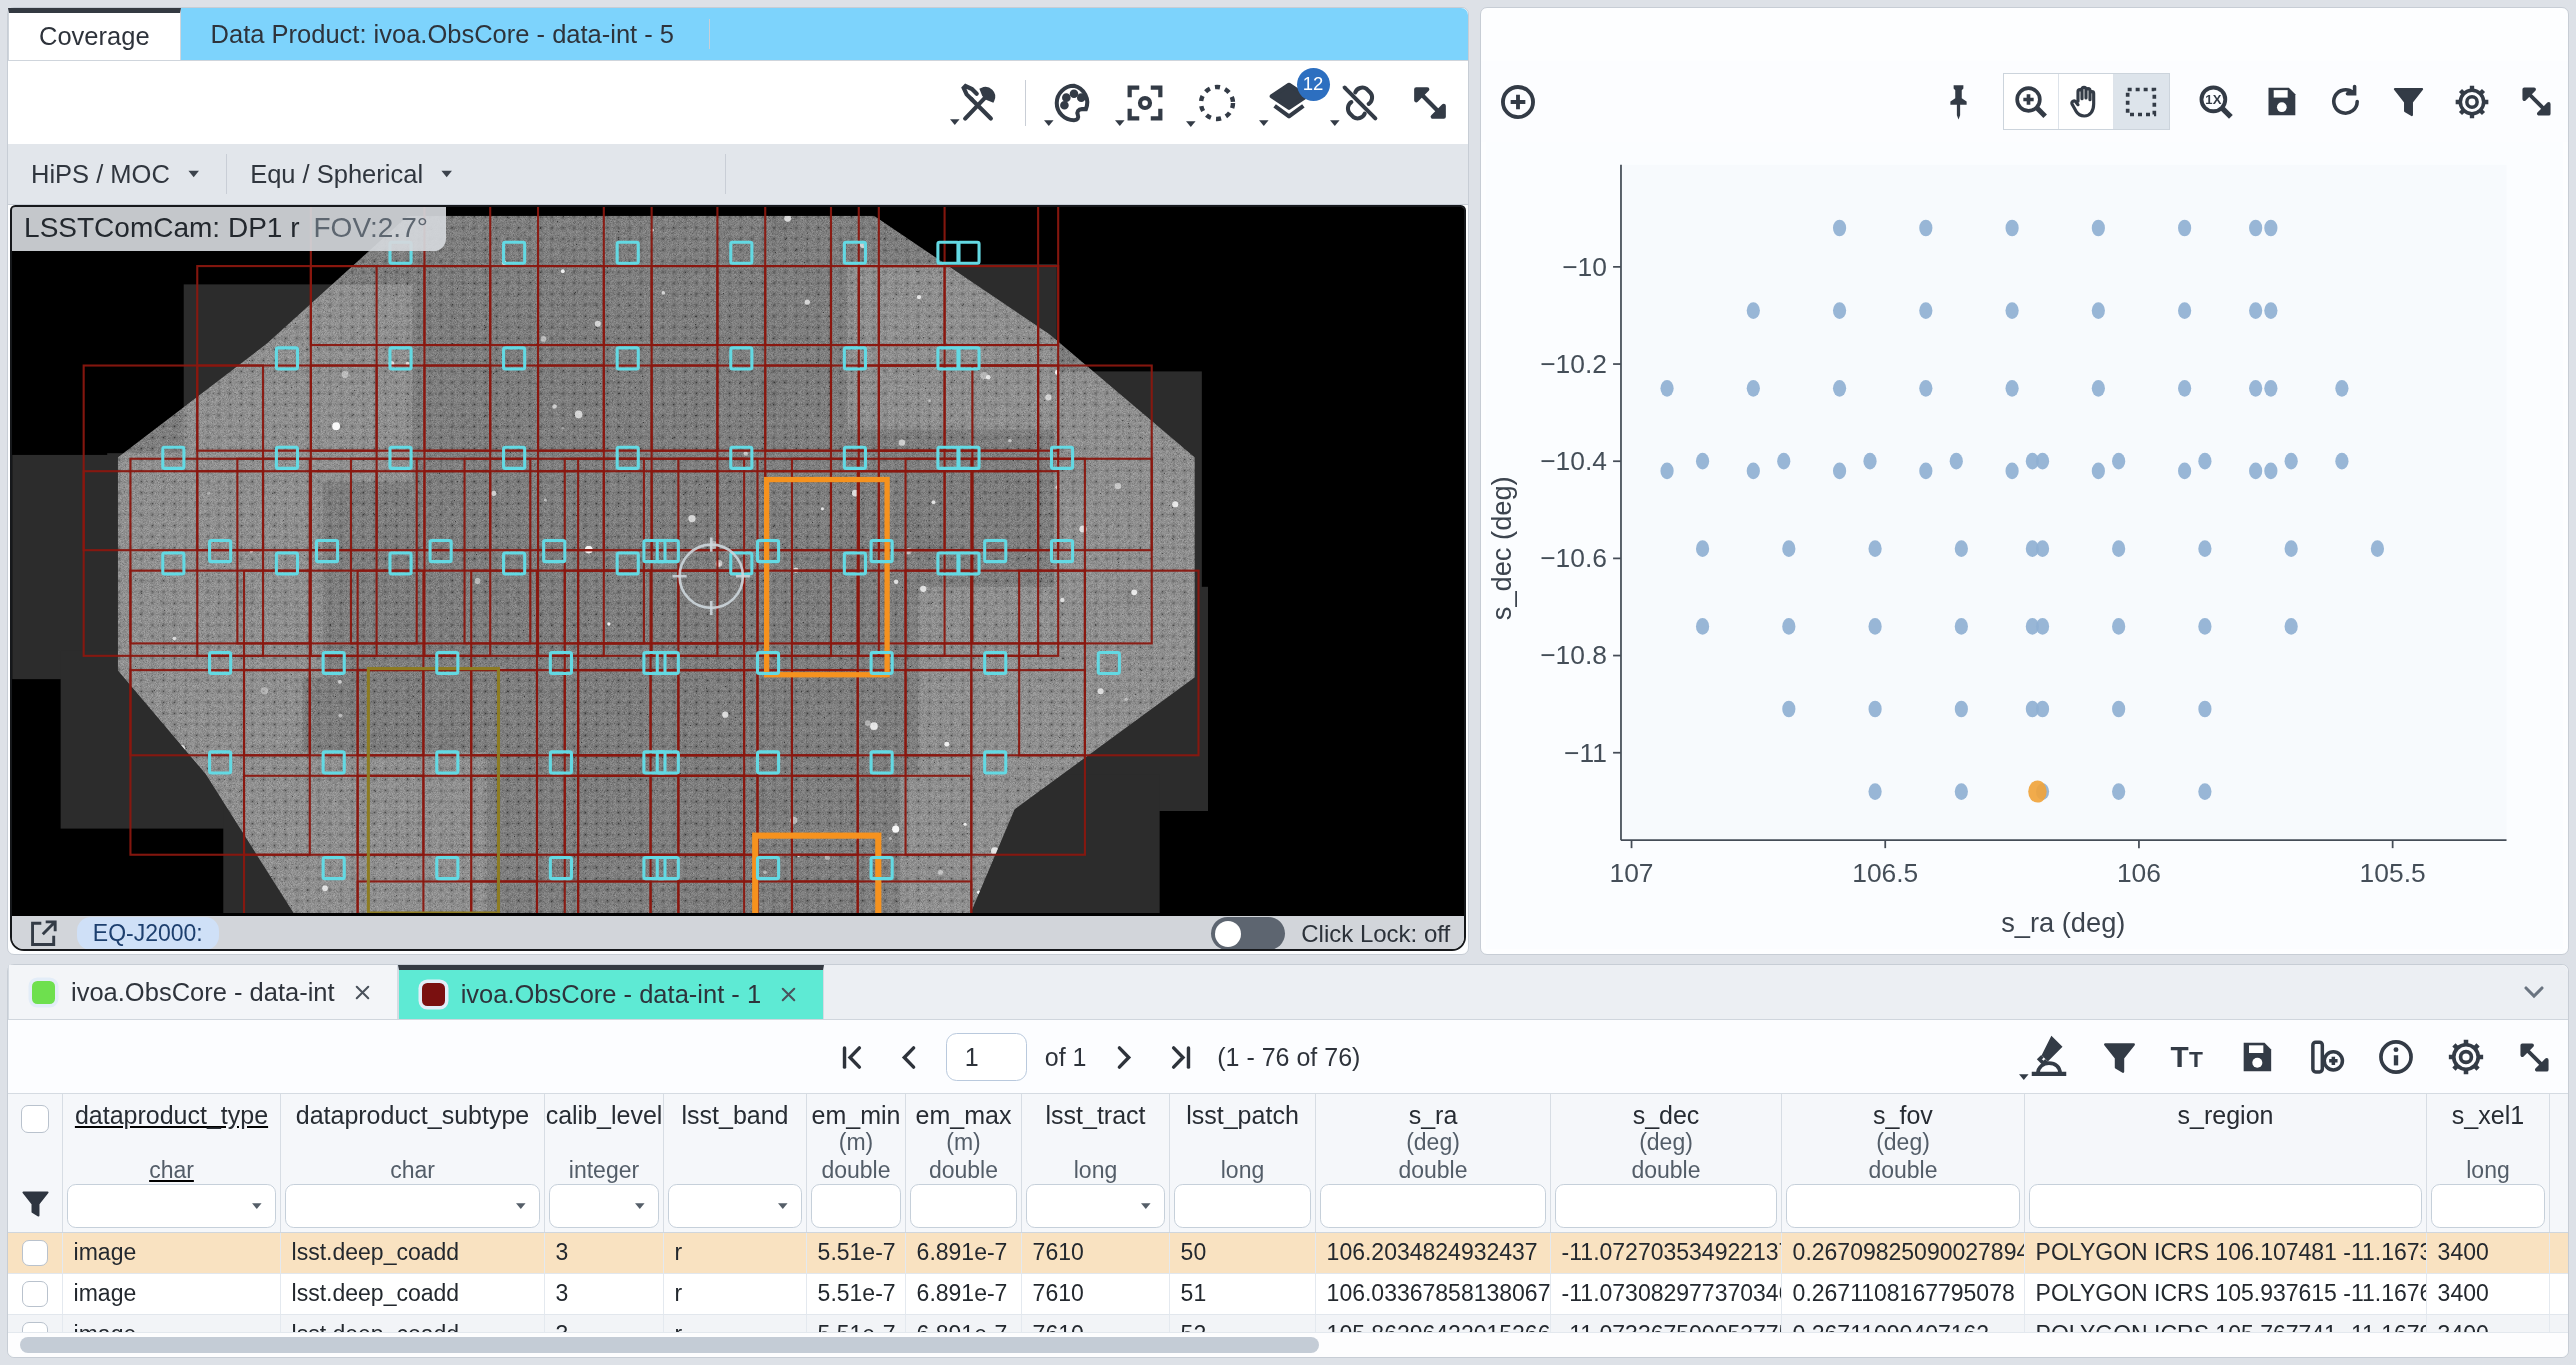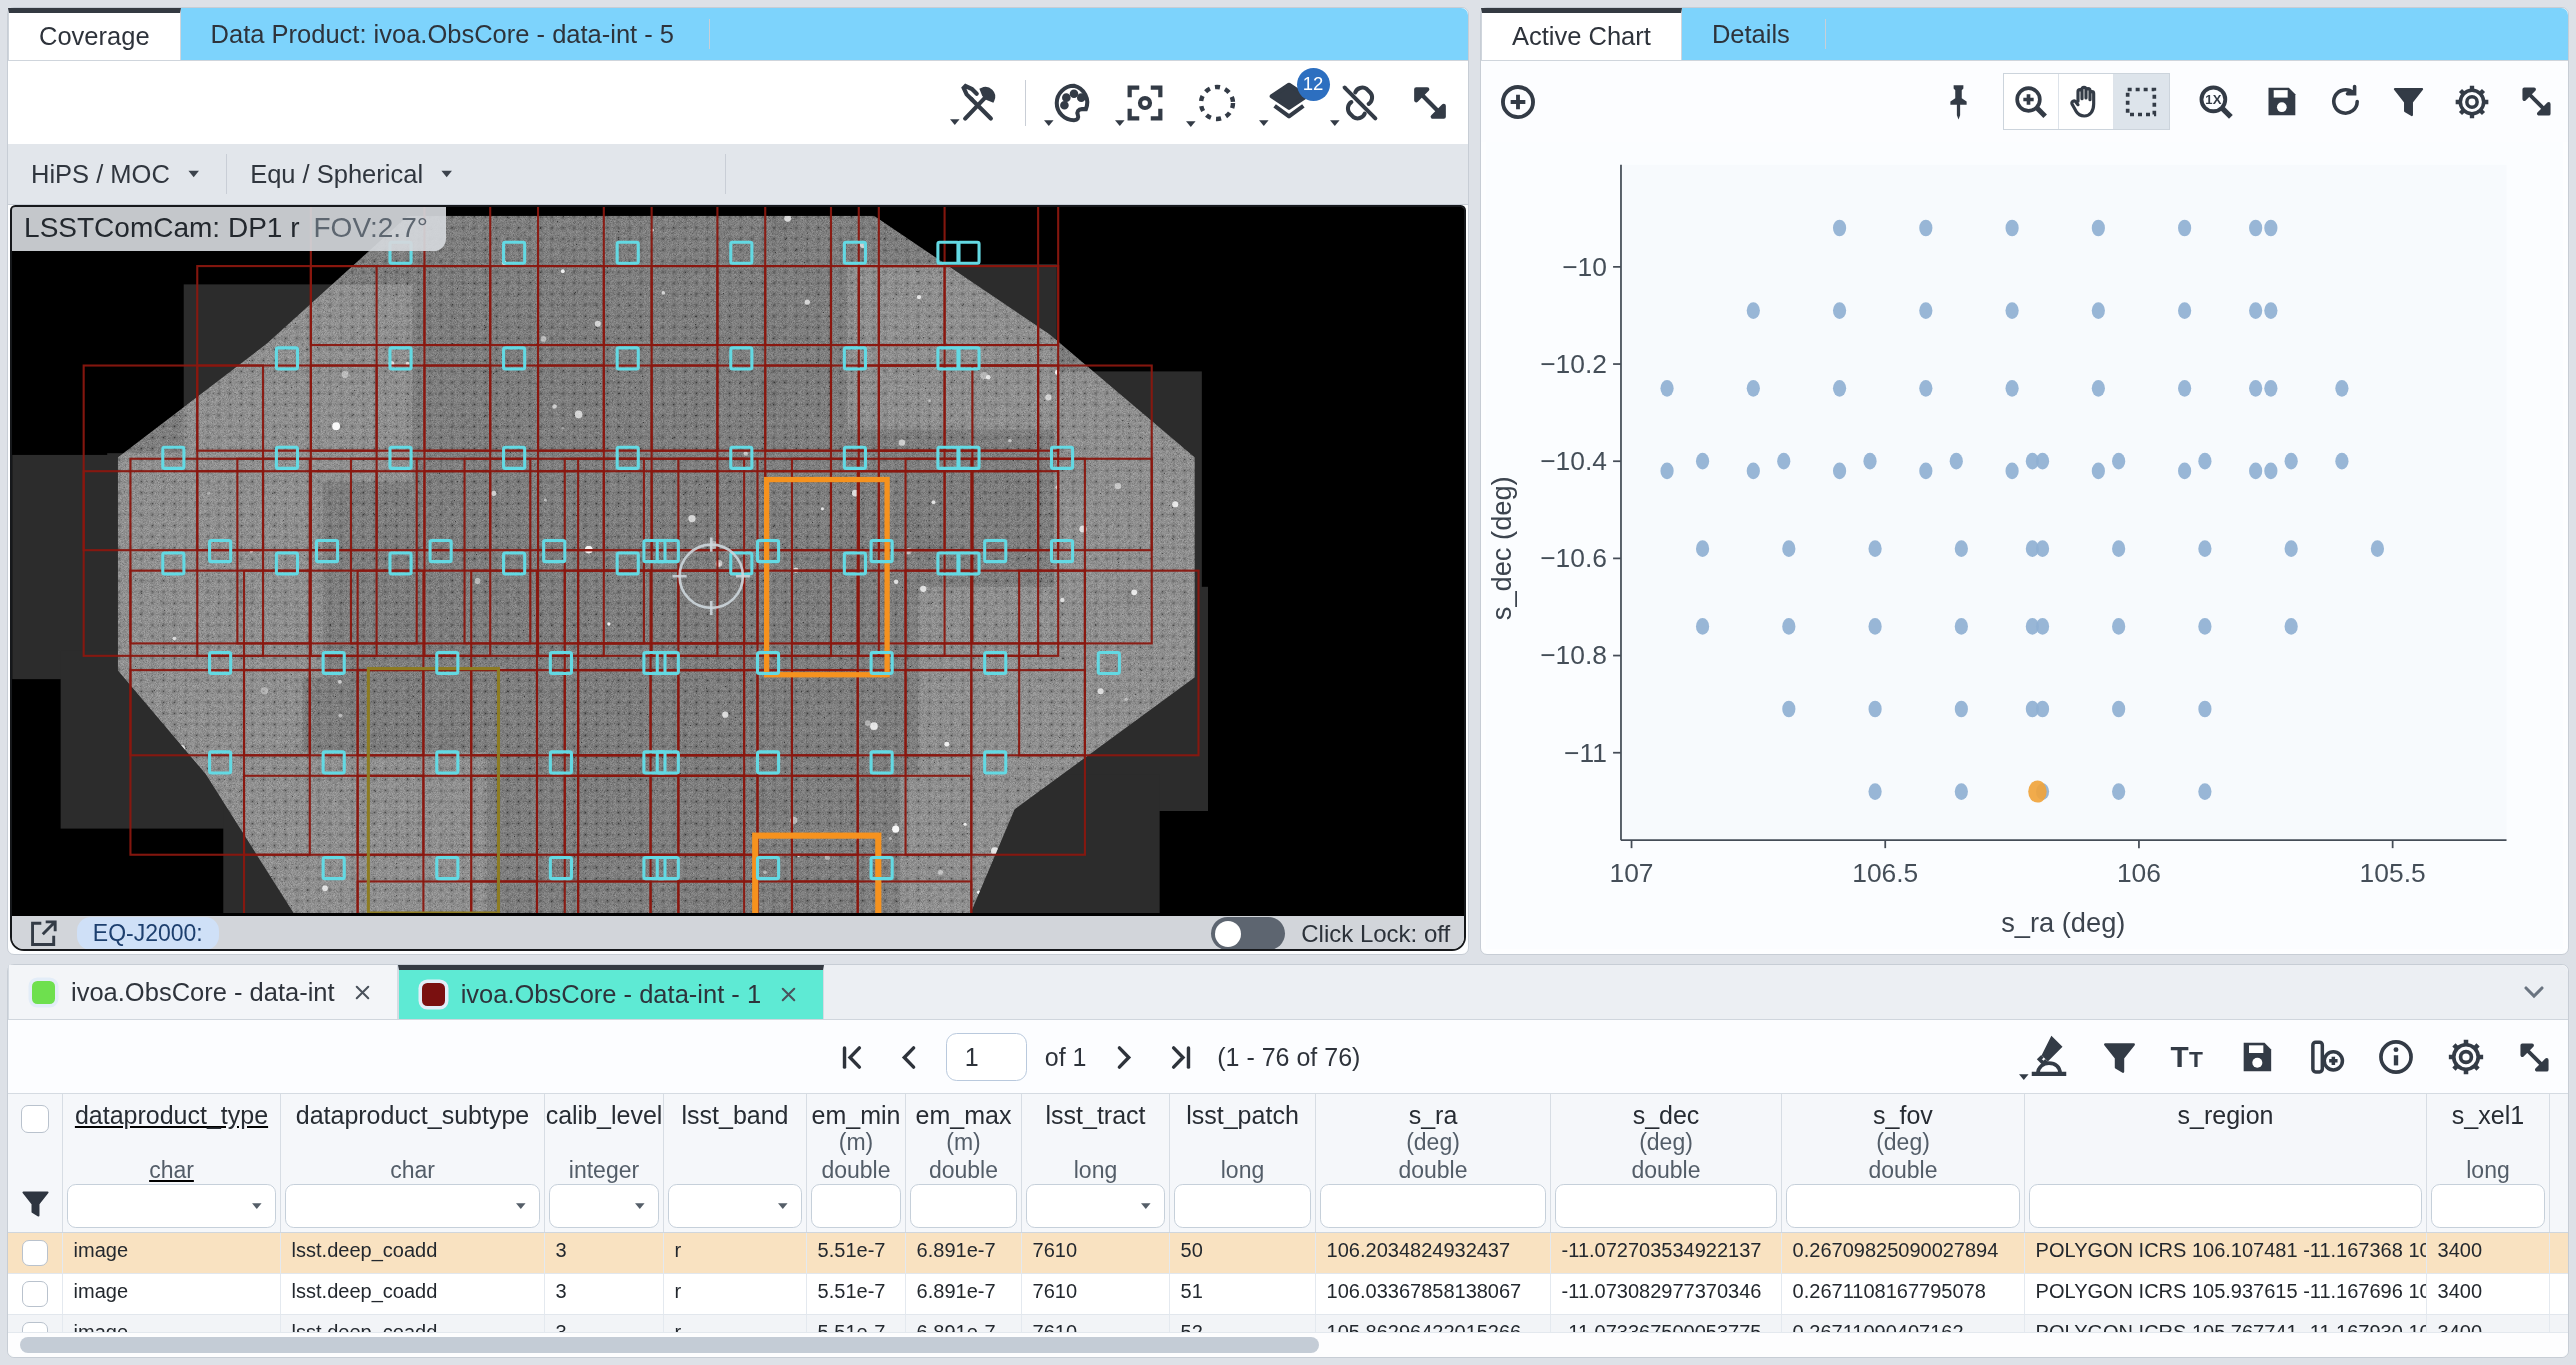--- a/index.html
+++ b/index.html
@@ -59,21 +59,21 @@
   .grid { position:absolute; top:128px; left:0; right:0; bottom:0; overflow:hidden; border-top:0.9px solid #d5dbe2; border-radius:0 0 7px 7px; }
   .g-head { height:139px; display:flex; background:#f5f7fa; border-bottom:0.9px solid #cfd6dd; }
   .h-cell { border-right:0.9px solid #d7dde4; display:flex; flex-direction:column; align-items:center; padding-top:7px; position:relative; flex:none; }
   .h-name { font-size:25px; color:#272c33; }
   .h-unit { font-size:23px; color:#535d68; line-height:1.1; }
   .h-type { font-size:23px; color:#535d68; margin-top:auto; margin-bottom:48px; }
   .h-filter { position:absolute; left:4.4px; right:4.4px; bottom:4.4px; height:44px; background:#fff; border:0.9px solid #c6d0da; border-radius:8.8px; display:flex; align-items:center; justify-content:flex-end; padding-right:8.8px; }
   .h-filter .fcaret { width:17.6px; height:17.6px; color:#555e68; }
   .sel-cell { width:55px; flex:none; border-right:0.9px solid #d7dde4; display:flex; flex-direction:column; align-items:center; justify-content:space-between; padding:10.6px 0 12.3px; }
   .cbx { width:28px; height:28px; border:1.8px solid #b9c2cd; border-radius:7px; background:#fff; cursor:pointer; }
-  .g-row { height:41px; display:flex; border-bottom:0.9px solid #e2e7ed; background:#fff; font-size:20px; color:#23282e; }
+  .g-row { height:41px; display:flex; border-bottom:0.9px solid #e2e7ed; background:#fff; font-size:23px; color:#23282e; }
   .g-row.sel { background:#f9e2c1; }
   .g-row.alt { background:#f2f4f7; }
   .g-cell { flex:none; border-right:0.9px solid #e4e9ef; padding:6.2px 0 0 10.6px; white-space:nowrap; overflow:hidden; }
   .g-chk { width:55px; flex:none; border-right:0.9px solid #e4e9ef; display:grid; place-items:center; }
   .g-chk .cbx { width:26px; height:26px; }
   .hscroll { position:absolute; left:0; right:0; bottom:0; height:25px; background:#fdfdfe; border-top:0.9px solid #e3e8ee; border-radius:0 0 7px 7px; }
   .hthumb { position:absolute; left:12.3px; width:1299px; top:3.5px; height:16.7px; background:#c4ccd6; border-radius:8.8px; cursor:pointer; }
 </style>
 </head>
 <body>
@@ -566,29 +566,20 @@
       <div style="margin-left:auto"></div>
       <div class="toggle">
           <div class="knob"></div>
         </div>
       <div class="clicklock">Click Lock: off</div>
     </div>
   </div>
 </div>
 
 <div class="panel" id="p-chart">
-  <div class="tabstrip">
-    <div class="tab active">
-      <span>Active Chart</span>
-    </div>
-    <div class="tab">
-      <span>Details</span>
-    </div>
-    <div class="tabdiv"></div>
-  </div>
 
   <div class="chart-toolbar">
     <div class="left icbtn">
       <svg class="ic" width="42" height="42" viewBox="0 0 24 24">
           <use href="#i-pluscircle"></use>
         </svg>
     </div>
     <div class="right">
       <div class="icbtn">
         <svg class="ic" width="39" height="39" viewBox="0 0 24 24">

